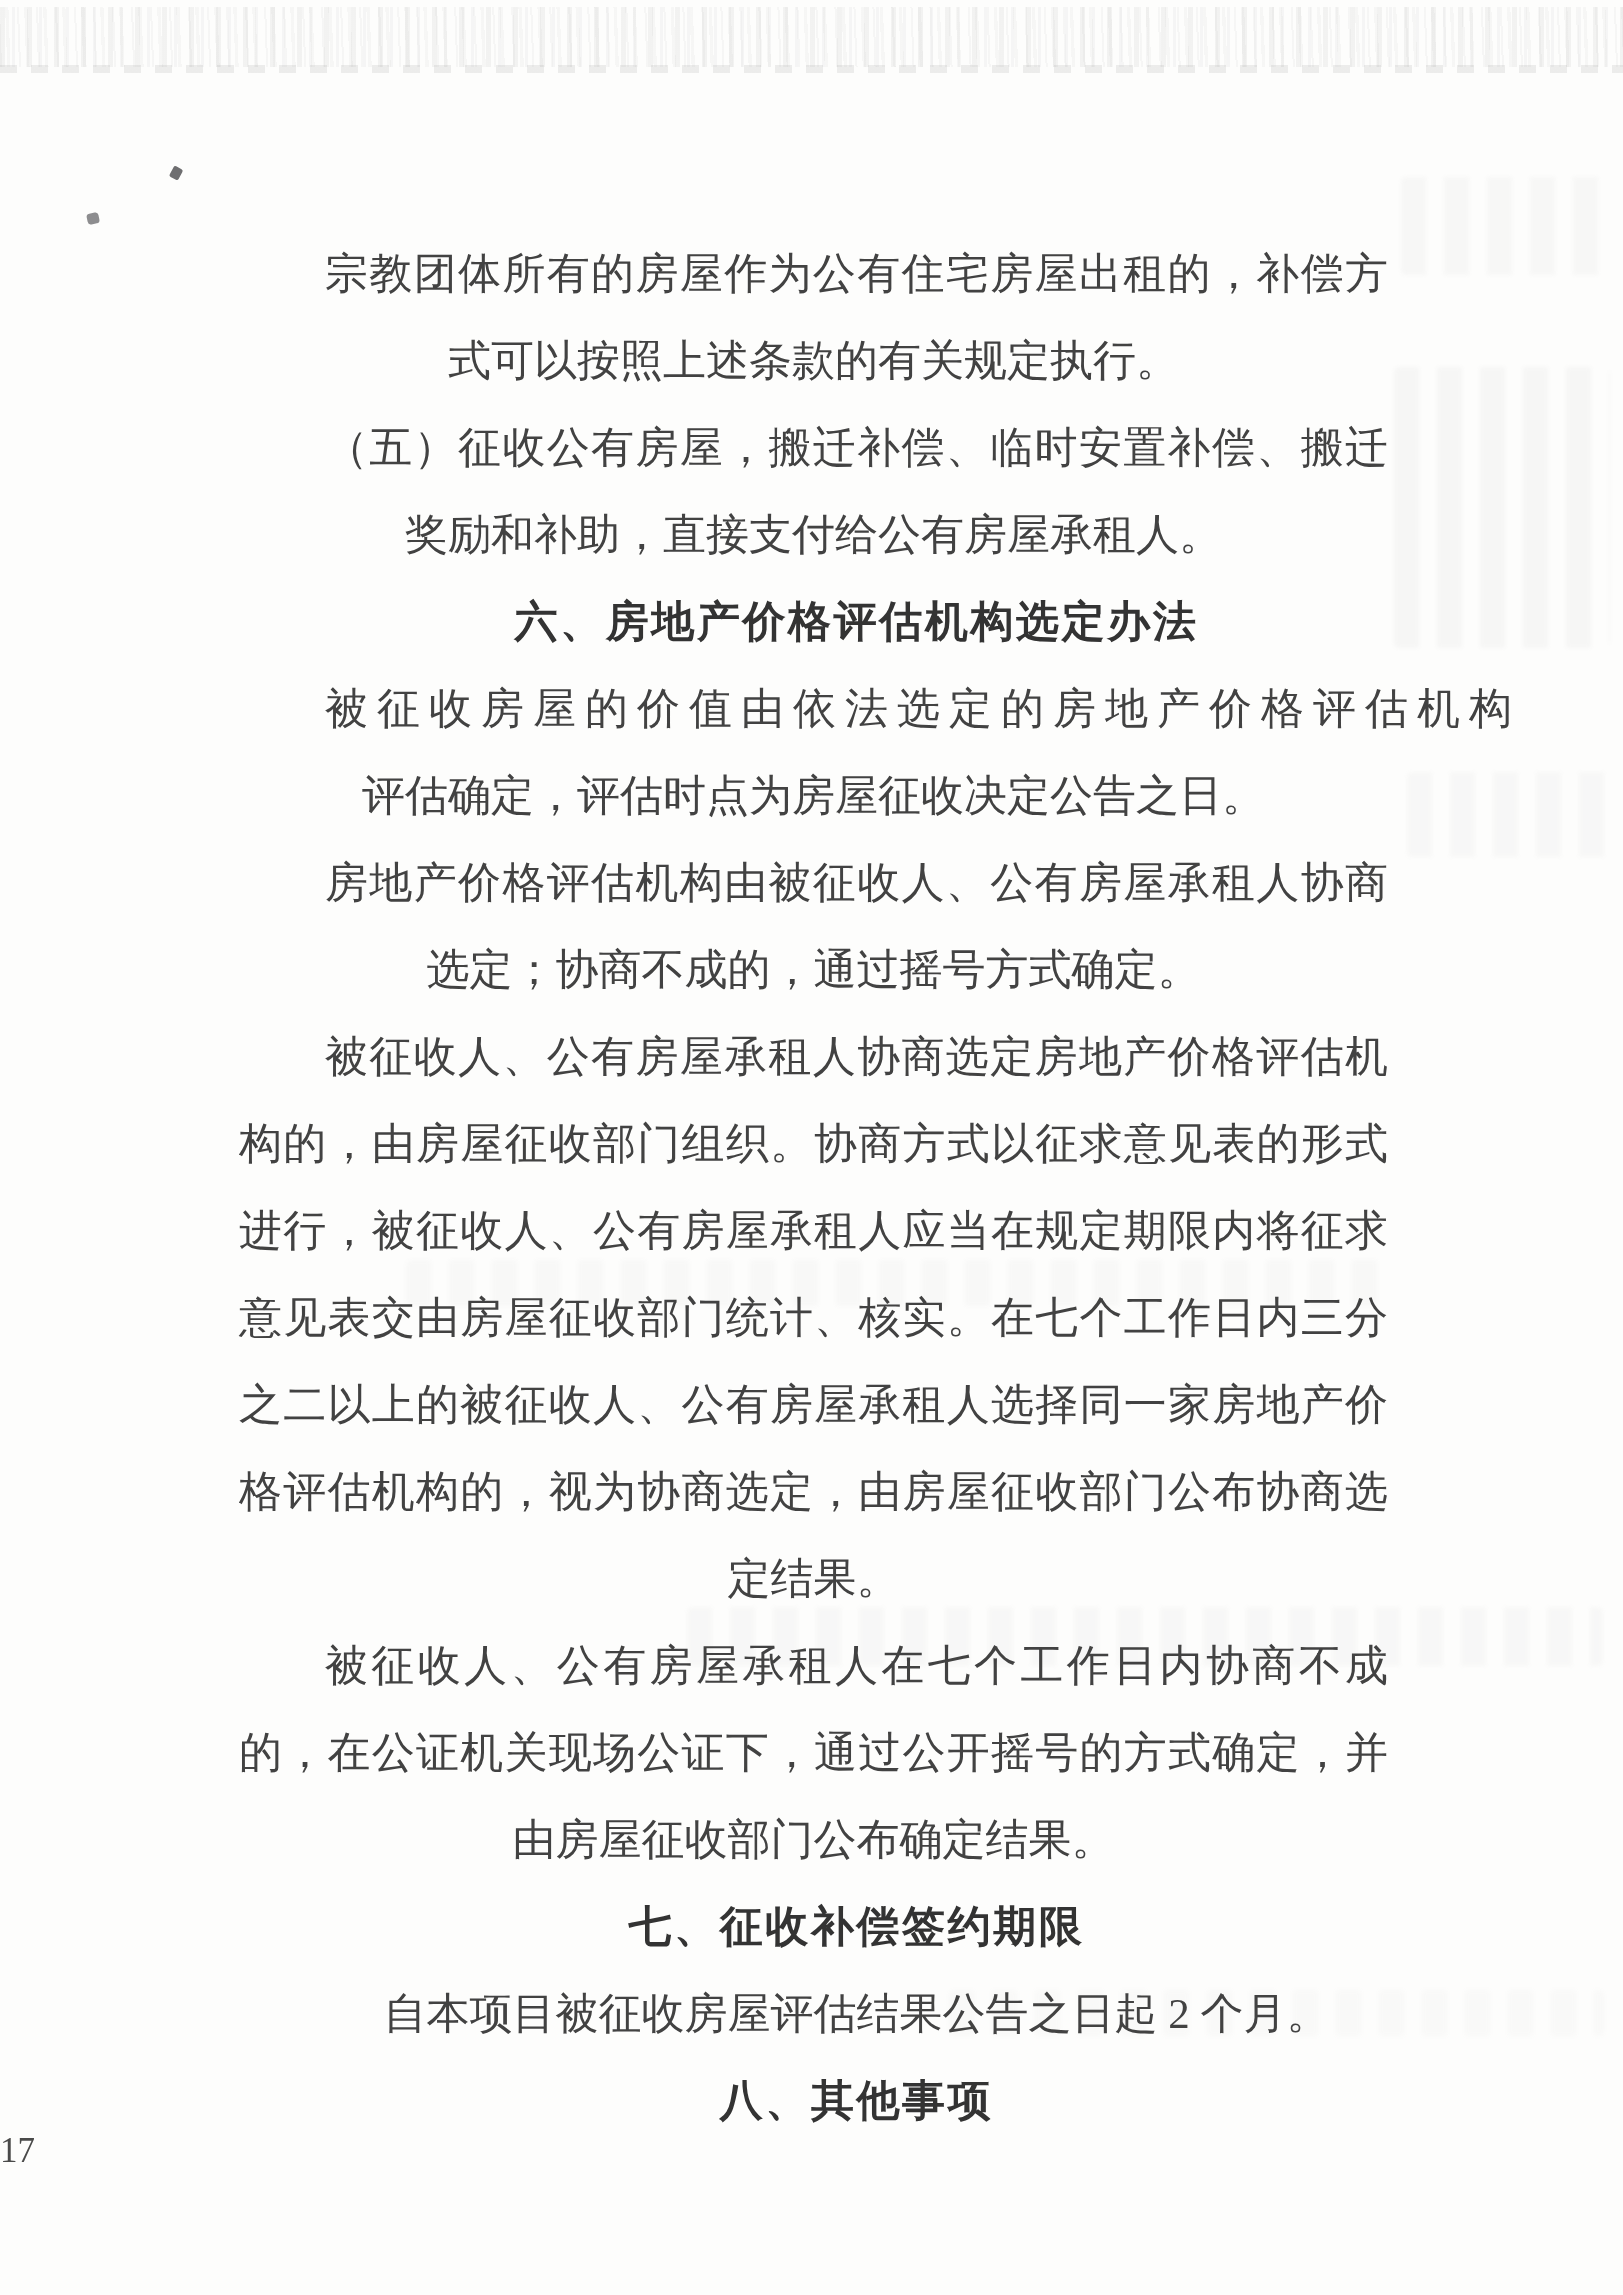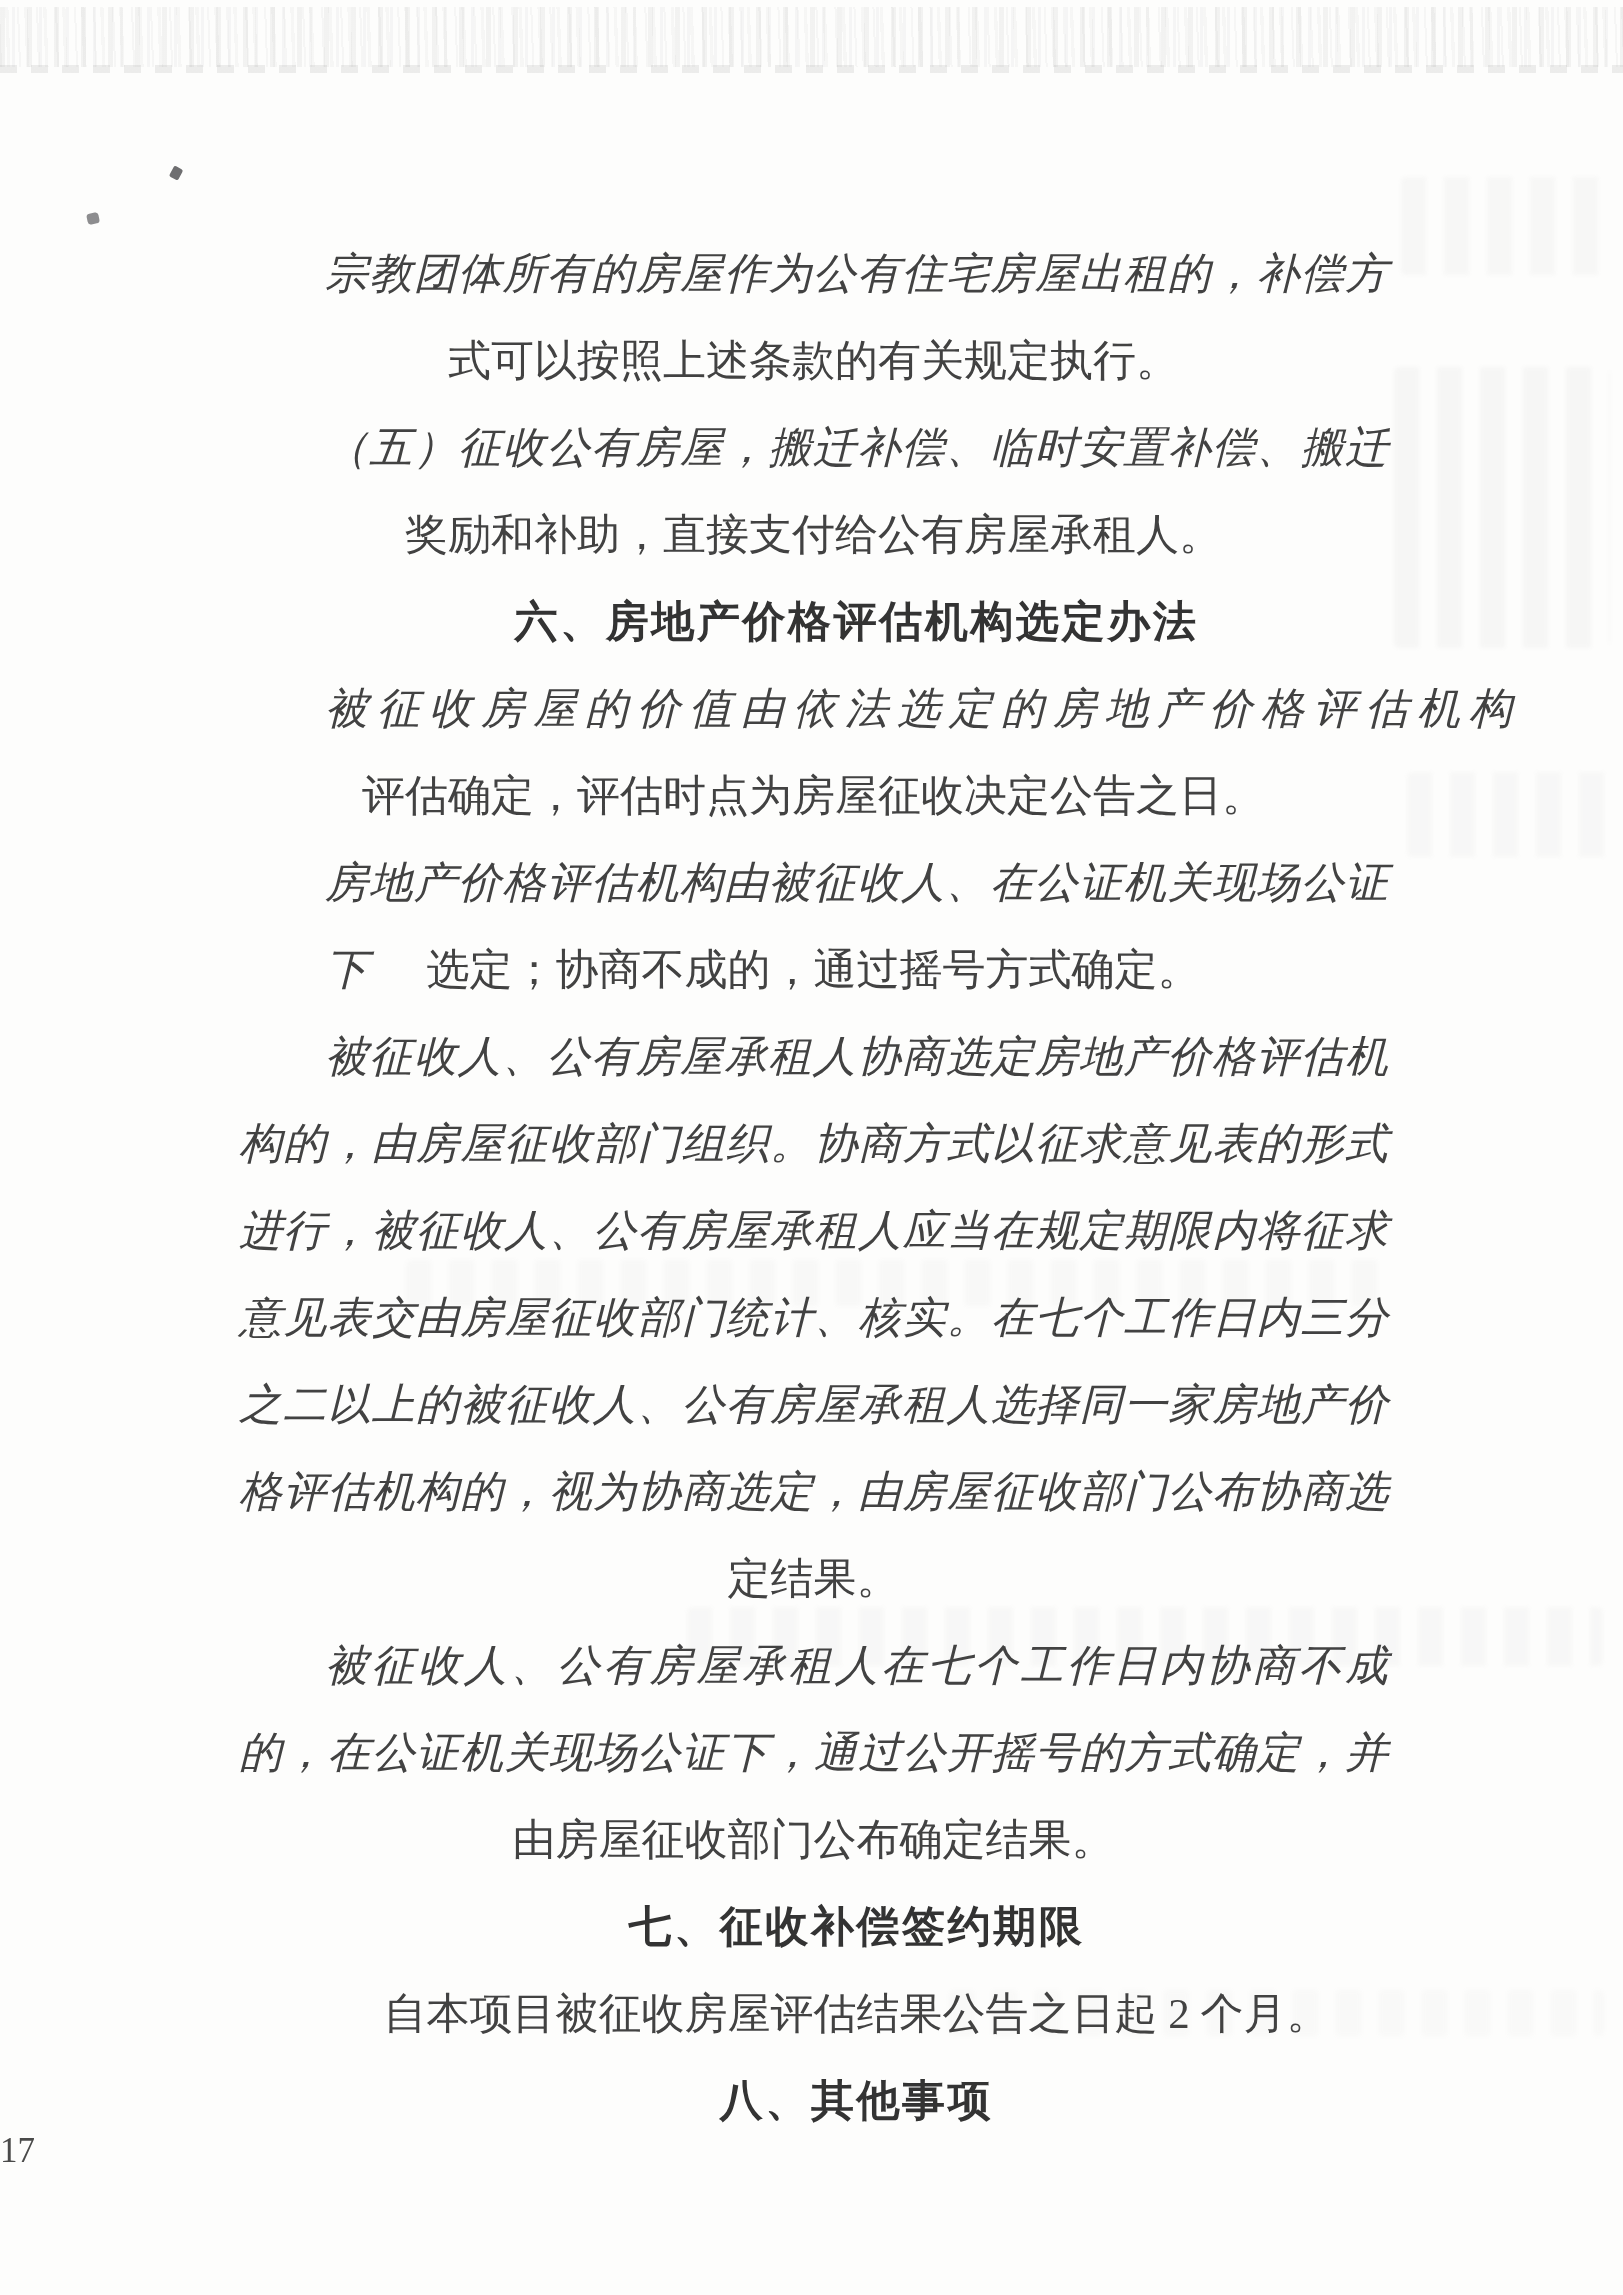--- a/index.html
+++ b/index.html
@@ -91,21 +91,20 @@
     font-size: 43px;
     color: #424242;
     white-space: normal;
     text-align: center;
     overflow: visible;
   }
   .line.indent { padding-left: 86px; }
   .line.justify {
     text-align: justify;
     text-align-last: justify;
-    font-style: italic;
   }
   .line.bold {
     font-family: Liberation Sans, sans-serif;
     font-weight: 700;
     color: #333333;
     letter-spacing: 2.6px;
   }
 
   .page-number {
     position: absolute;
@@ -135,21 +134,21 @@
   <div class="bleed bleed-6"></div>
 
   <div class="text-block">
       <div class="line indent justify">宗教团体所有的房屋作为公有住宅房屋出租的，补偿方</div>
       <div class="line">式可以按照上述条款的有关规定执行。</div>
       <div class="line indent justify">（五）征收公有房屋，搬迁补偿、临时安置补偿、搬迁</div>
       <div class="line">奖励和补助，直接支付给公有房屋承租人。</div>
       <div class="line indent bold">六、房地产价格评估机构选定办法</div>
       <div class="line indent justify" style="width: 1273px;">被征收房屋的价值由依法选定的房地产价格评估机构</div>
       <div class="line">评估确定，评估时点为房屋征收决定公告之日。</div>
-      <div class="line indent justify">房地产价格评估机构由被征收人、在公证机关现场公证下</div>
+      <div class="line indent justify">房地产价格评估机构由被征收人、公有房屋承租人协商</div>
       <div class="line">选定；协商不成的，通过摇号方式确定。</div>
       <div class="line indent justify">被征收人、公有房屋承租人协商选定房地产价格评估机</div>
       <div class="line justify">构的，由房屋征收部门组织。协商方式以征求意见表的形式</div>
       <div class="line justify">进行，被征收人、公有房屋承租人应当在规定期限内将征求</div>
       <div class="line justify">意见表交由房屋征收部门统计、核实。在七个工作日内三分</div>
       <div class="line justify">之二以上的被征收人、公有房屋承租人选择同一家房地产价</div>
       <div class="line justify">格评估机构的，视为协商选定，由房屋征收部门公布协商选</div>
       <div class="line">定结果。</div>
       <div class="line indent justify">被征收人、公有房屋承租人在七个工作日内协商不成</div>
       <div class="line justify">的，在公证机关现场公证下，通过公开摇号的方式确定，并</div>

